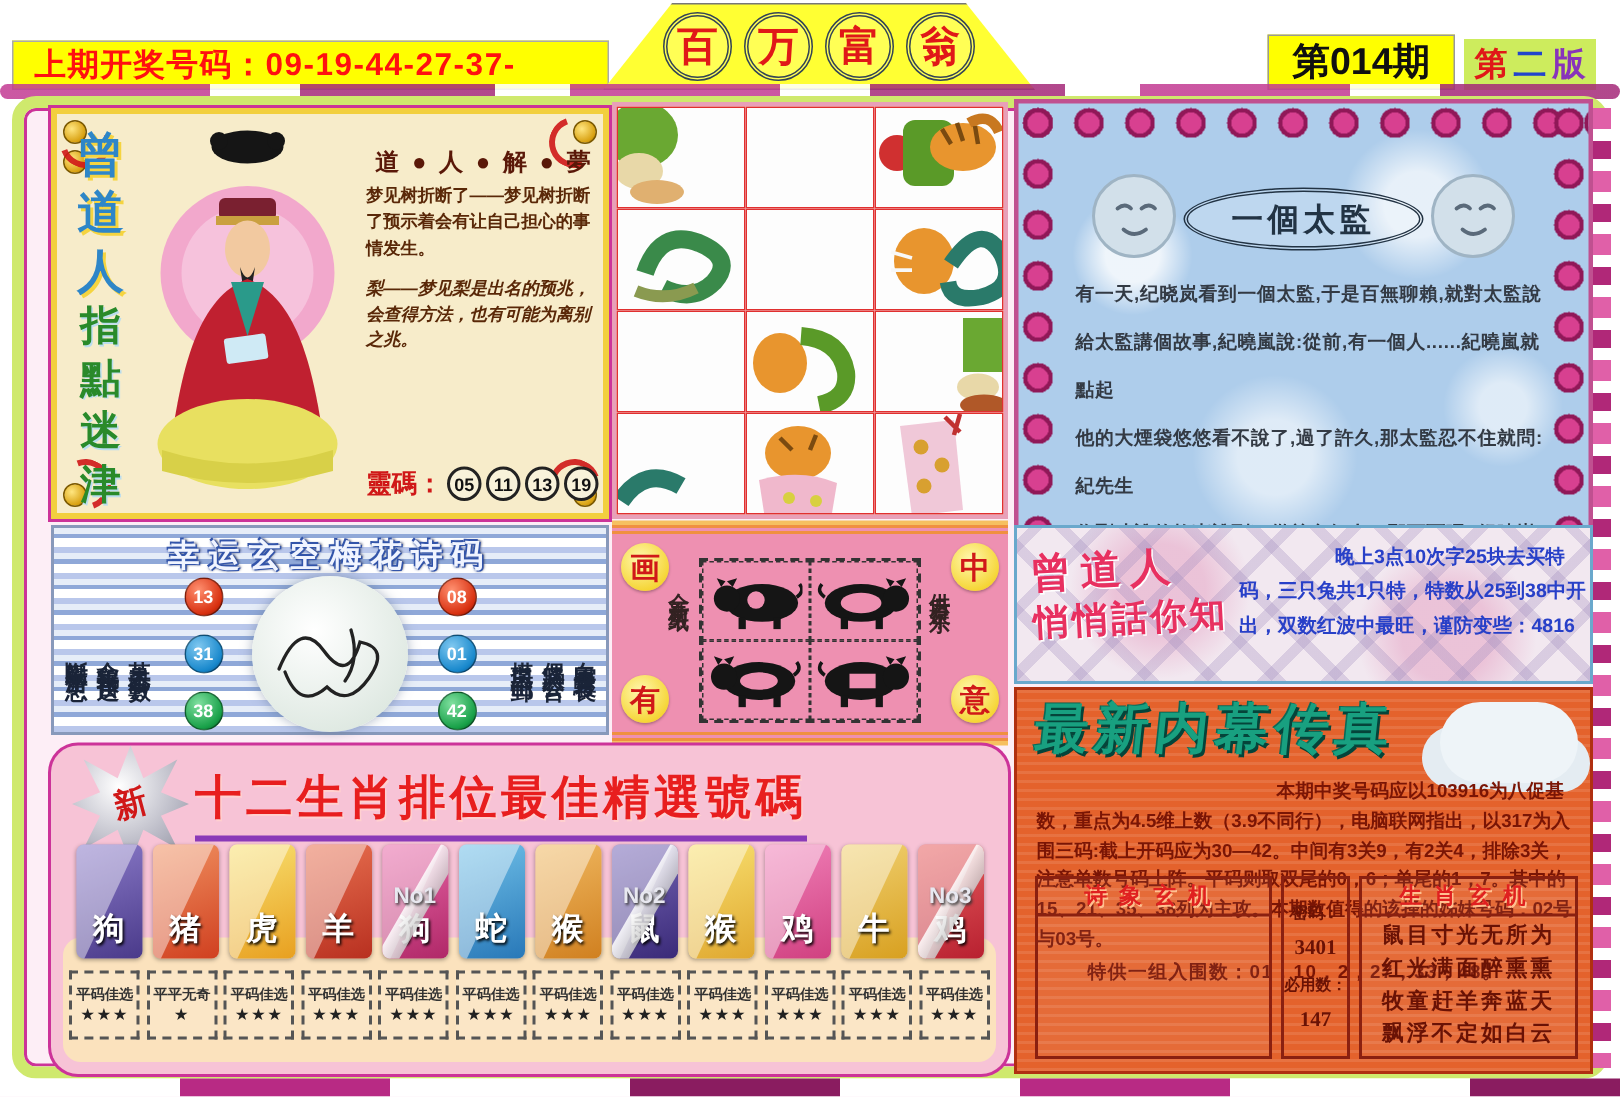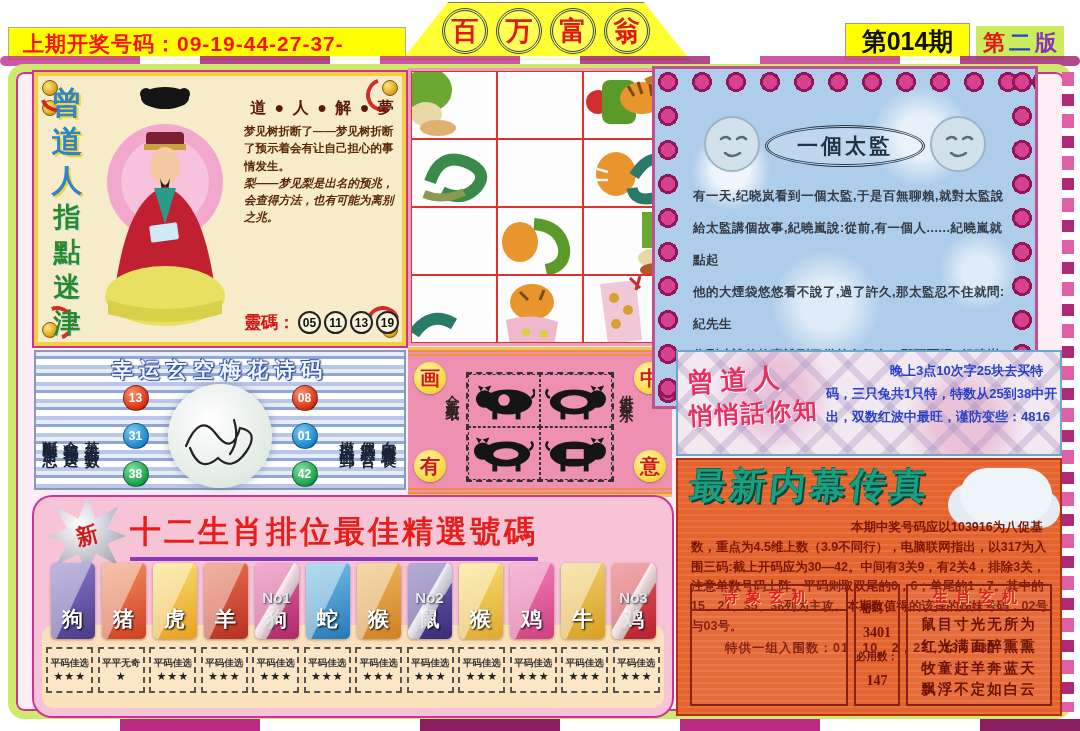--- a/index.html
+++ b/index.html
@@ -49,21 +49,21 @@
   .ribbon { position:absolute; width:34px; height:34px; border:4px solid #d01818; border-radius:50%;
     border-top-color:transparent; border-left-color:transparent; transform:rotate(25deg); opacity:.9; }
   .f-title { position:absolute; left:8px; top:8px; width:42px; text-align:center; }
   .f-title .big { font-size:31px; font-weight:bold; color:#2e86c8; text-shadow:2px 2px 0 #f5d440; line-height:1.25; }
   .f-title .grn { font-size:27px; font-weight:bold; color:#2a8a2a; text-shadow:1px 1px 0 #bde; line-height:1.3; }
   .f-fig { position:absolute; left:52px; top:10px; width:150px; height:252px; }
   .f-text { position:absolute; left:206px; top:14px; width:158px; height:246px; }
   .f-pred { color:#c82800; font-weight:bold; font-size:12.5px; line-height:1.45; }
   .f-dream-head { color:#5a1808; font-weight:bold; font-size:16px; text-align:center; margin:8px 0 4px; letter-spacing:2px; }
   .f-dream { color:#5a2808; font-size:11.5px; font-weight:bold; line-height:1.5; }
-  .f-dream2 { color:#5a2808; font-size:11.5px; font-weight:bold; line-height:1.5; font-style:italic; }
+  .f-dream2 { color:#5a2808; font-size:11.5px; font-weight:bold; line-height:1.5; margin-top:10px; font-style:italic; }
   .f-ling { position:absolute; left:0; bottom:2px; width:158px; display:flex; align-items:center; gap:3px; }
   .f-ling .lbl { color:#d01818; font-weight:bold; font-size:17px; }
   .ling-num { width:23px; height:23px; border:2px solid #222; border-radius:50%; background:#f8f2da;
     color:#111; font-size:12px; font-weight:bold; display:flex; align-items:center; justify-content:center; }
 
   
   .stripes { position:absolute; left:34px; top:350px; width:372px; height:140px;
     border:2px solid #8899bb;
     background:repeating-linear-gradient(180deg,#e6edf8 0 4px,#8fa8d8 4px 7px,#ffffff 7px 13px,#b9c7eb 13px 17px); }
   .s-title { text-align:center; font-size:21px; font-weight:bold; letter-spacing:6px; color:#f0f4ff;
@@ -119,21 +119,21 @@
     font-weight:bold; text-shadow:1px 1px 2px #333; z-index:3; }
   .z-card.ranked::after { content:""; position:absolute; left:14px; top:-10px; width:14px; height:110px;
     background:linear-gradient(90deg,#ffffff,#cccccc); transform:rotate(30deg); opacity:.85; }
   .z-boxes { position:absolute; left:10px; top:150px; width:618px; display:flex; gap:4.5px; justify-content:center; }
   .z-box { width:47px; height:46px; border:2px dashed #555; display:flex; flex-direction:column;
     align-items:center; justify-content:center; background:rgba(255,255,255,.15); }
   .z-box .lbl { font-size:9.5px; font-weight:bold; color:#333; white-space:nowrap; }
   .z-box .stars { font-size:11px; color:#222; letter-spacing:1px; }
 
   
-  .story { position:absolute; left:652px; top:66px; width:386px; height:343px;
+  .story { position:absolute; left:676px; top:66px; width:386px; height:343px;
     border:3px solid #c05090; background:
       radial-gradient(circle at 20% 30%, rgba(255,255,255,.8) 0 18px, transparent 40px),
       radial-gradient(circle at 70% 20%, rgba(255,255,255,.7) 0 22px, transparent 50px),
       radial-gradient(circle at 45% 70%, rgba(255,255,255,.6) 0 25px, transparent 55px),
       radial-gradient(circle at 85% 60%, rgba(255,255,255,.6) 0 16px, transparent 40px),
       #aecdeb; padding-left: 15px; }
   .rose-h { position:absolute; left:0; width:100%; height:26px;
     background:repeating-radial-gradient(circle at 13px 13px, #d84090 0 7px, #901858 7px 10px, transparent 10px 26px); background-size:34px 26px; }
   .rose-v { position:absolute; top:0; width:26px; height:100%;
     background:repeating-radial-gradient(circle at 13px 13px, #d84090 0 7px, #901858 7px 10px, transparent 10px 26px); background-size:26px 34px; }

